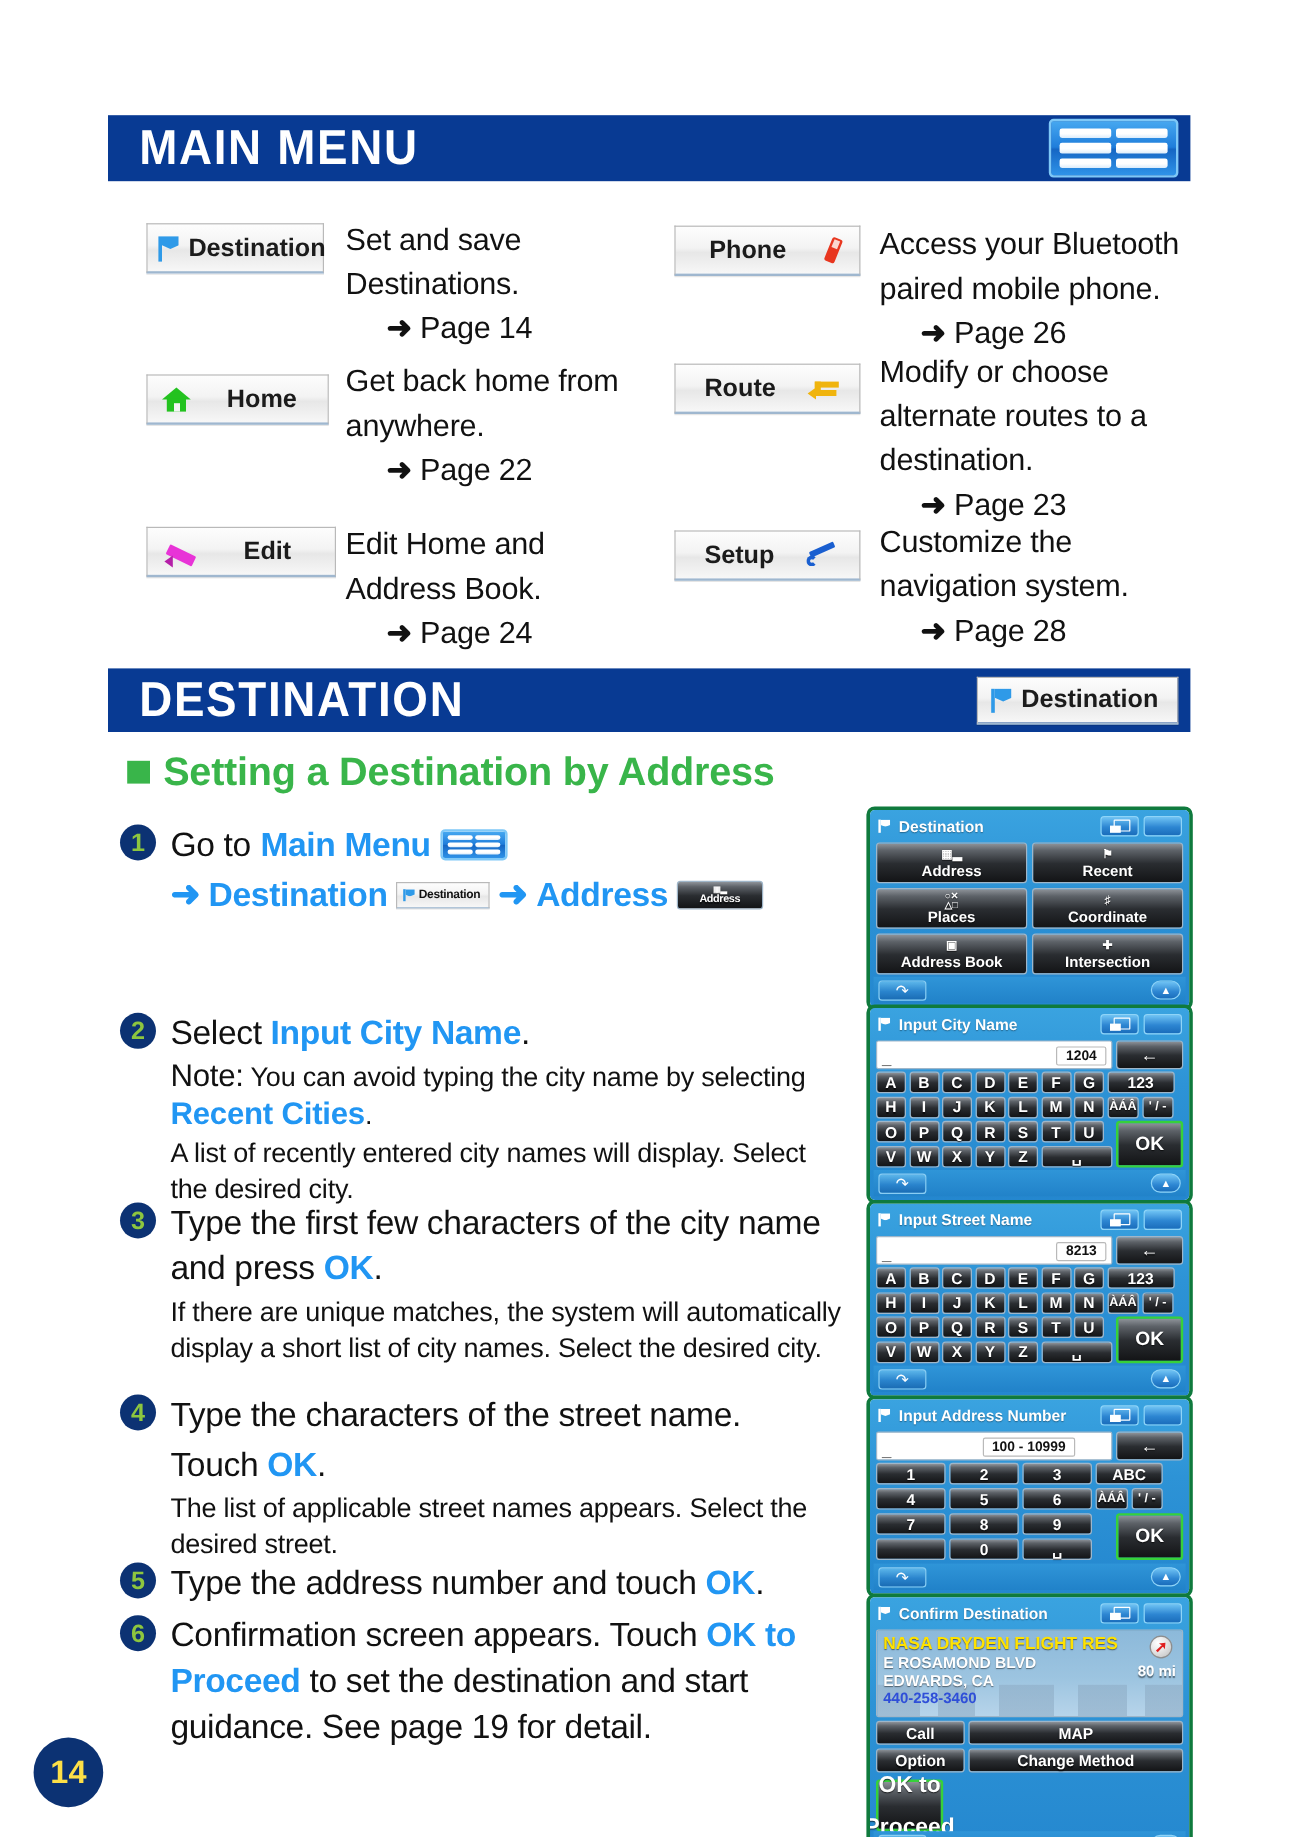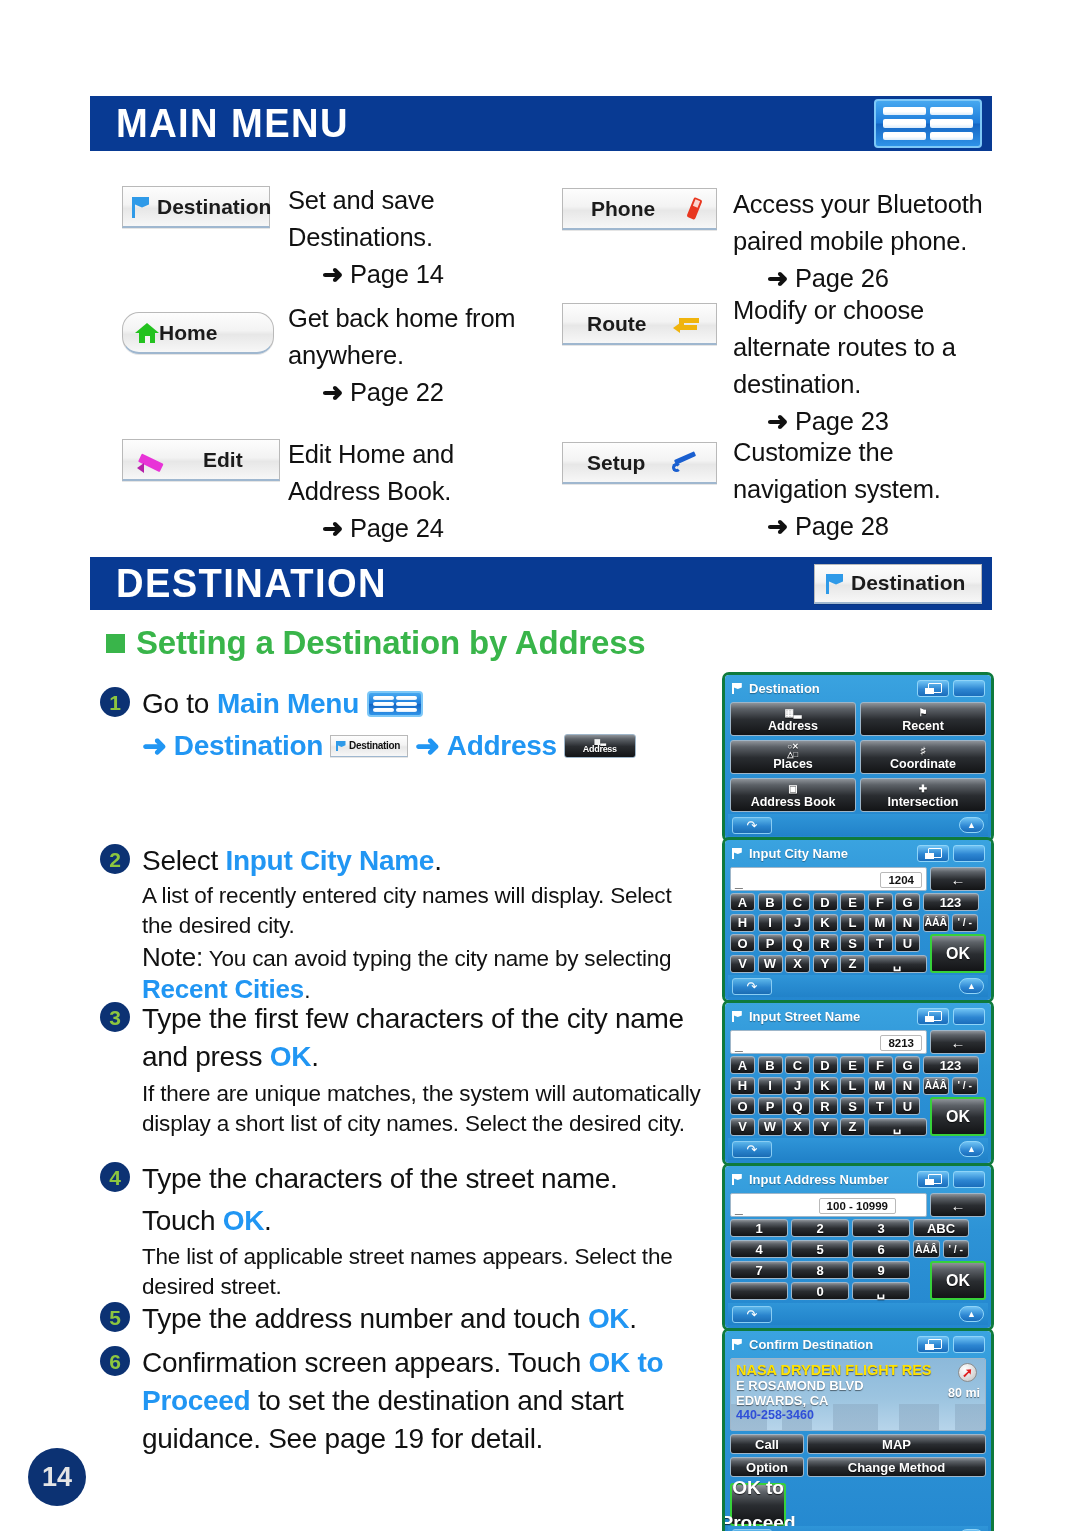--- a/index.html
+++ b/index.html
@@ -102,21 +102,21 @@
   }
   .sub {
     font-size:22.5px; line-height:30px; color:#111; letter-spacing:-0.2px;
   }
   .bl { color:#2196f3; font-weight:bold; }
 
   
   .page-num {
     position:absolute; left:28px; top:1448px;
     width:58px; height:58px; border-radius:50%;
-    background:#0c3273; color:#e5e5e5;
+    background:#0c3273; color:#fde047;
     font-weight:bold; font-size:27px;
     display:flex; align-items:center; justify-content:center;
   }
 
   
   .nav {
     position:absolute;
     width:272px;
     background:#1f8ad0;
     border:3px solid #0f7a3d;
@@ -321,21 +321,21 @@
       <span style="position:absolute;left:3px;top:2px;width:3px;height:21px;background:#2f9ae8;"></span>
       <span style="position:absolute;left:6px;top:2px;width:14px;height:11px;background:#2f9ae8;clip-path:polygon(0 0,100% 0,100% 72%,50% 100%,0 72%);"></span>
     </span>
     <span class="chip-label">Destination</span>
   </div>
   <div class="desc" style="left:288px; top:182px; width:250px;">
     <span>Set and save Destinations.</span>
     <span class="pg"><span class="arw">➜</span>&nbsp;<span>Page 14</span></span>
   </div>
 
-  <div class="chip" style="left:122px; top:312px; width:152px; height:42px; padding-left:12px; border-radius:17px;">
+  <div class="chip" style="left:122px; top:312px; width:152px; height:42px; padding-left:12px; gap:30px;">
     <span class="gi" style="position:relative;width:24px;height:22px;flex:0 0 auto;">
       <span style="position:absolute;left:0;top:1px;width:0;height:0;border-left:12px solid transparent;border-right:12px solid transparent;border-bottom:10px solid #23c21f;"></span>
       <span style="position:absolute;left:4px;top:10px;width:16px;height:11px;background:#23c21f;"></span>
       <span style="position:absolute;left:10px;top:14px;width:5px;height:7px;background:#f4f4f4;"></span>
     </span>
     <span class="chip-label">Home</span>
   </div>
   <div class="desc" style="left:288px; top:300px; width:270px;">
     <span>Get back home from anywhere.</span>
     <span class="pg"><span class="arw">➜</span>&nbsp;<span>Page 22</span></span>
@@ -443,24 +443,24 @@
       </div>
     </div>
   </div>
 
   <div class="step" style="left:100px; top:842px; width:600px;">
     <div class="badge">2</div>
     <div class="step-body">
       <div class="lead">
         <span>Select </span><span class="bl">Input City Name</span><span>.</span>
       </div>
-      <div class="sub" style="margin-top:1px;">A list of recently entered city names will display. Select the desired city.</div>
       <div class="sub" style="margin-top:1px;">
         <span style="font-size:26px;">Note:</span><span> You can avoid typing the city name by selecting </span><span class="bl" style="font-size:26px;">Recent Cities</span><span>.</span>
       </div>
+      <div class="sub" style="margin-top:1px;">A list of recently entered city names will display. Select the desired city.</div>
     </div>
   </div>
 
   <div class="step" style="left:100px; top:1000px; width:605px;">
     <div class="badge">3</div>
     <div class="step-body">
       <div class="lead">
         <span>Type the first few characters of the city name and press </span><span class="bl">OK</span><span>.</span>
       </div>
       <div class="sub" style="margin-top:3px;">If there are unique matches, the system will automatically display a short list of city names. Select the desired city.</div>

